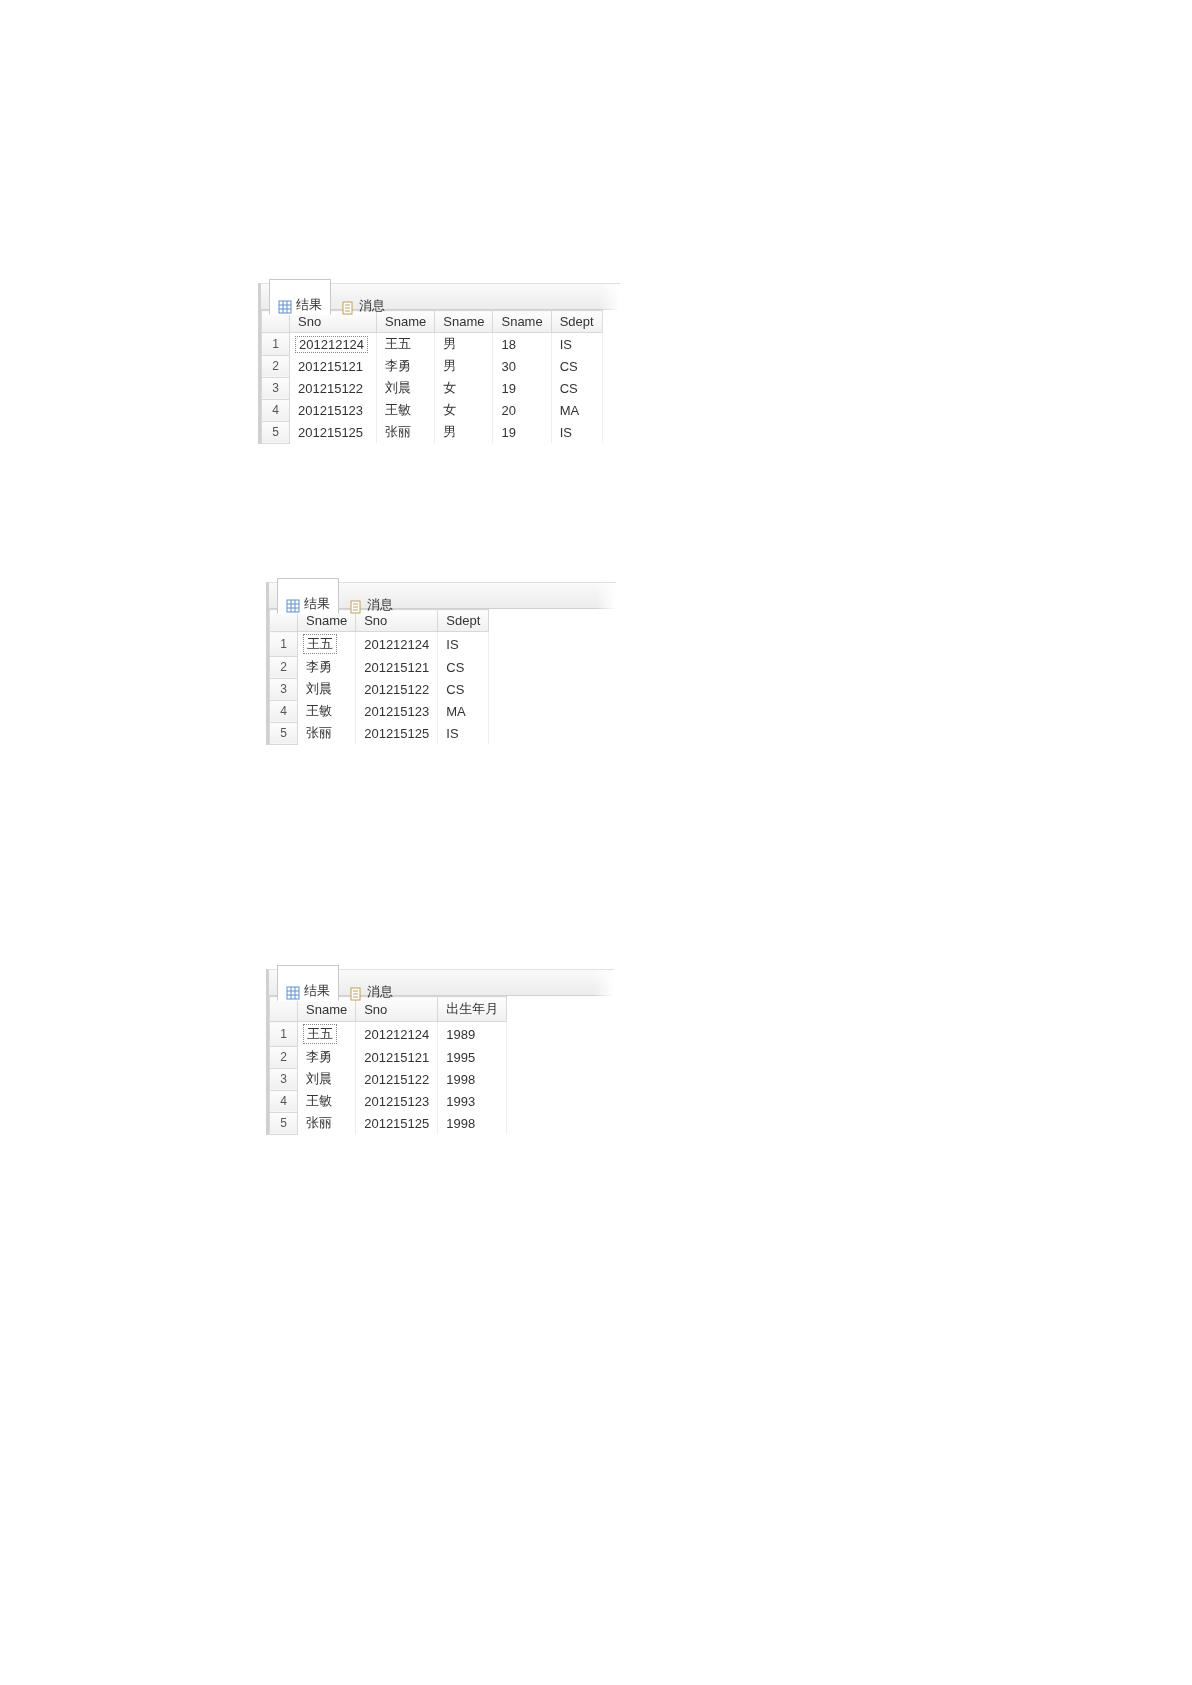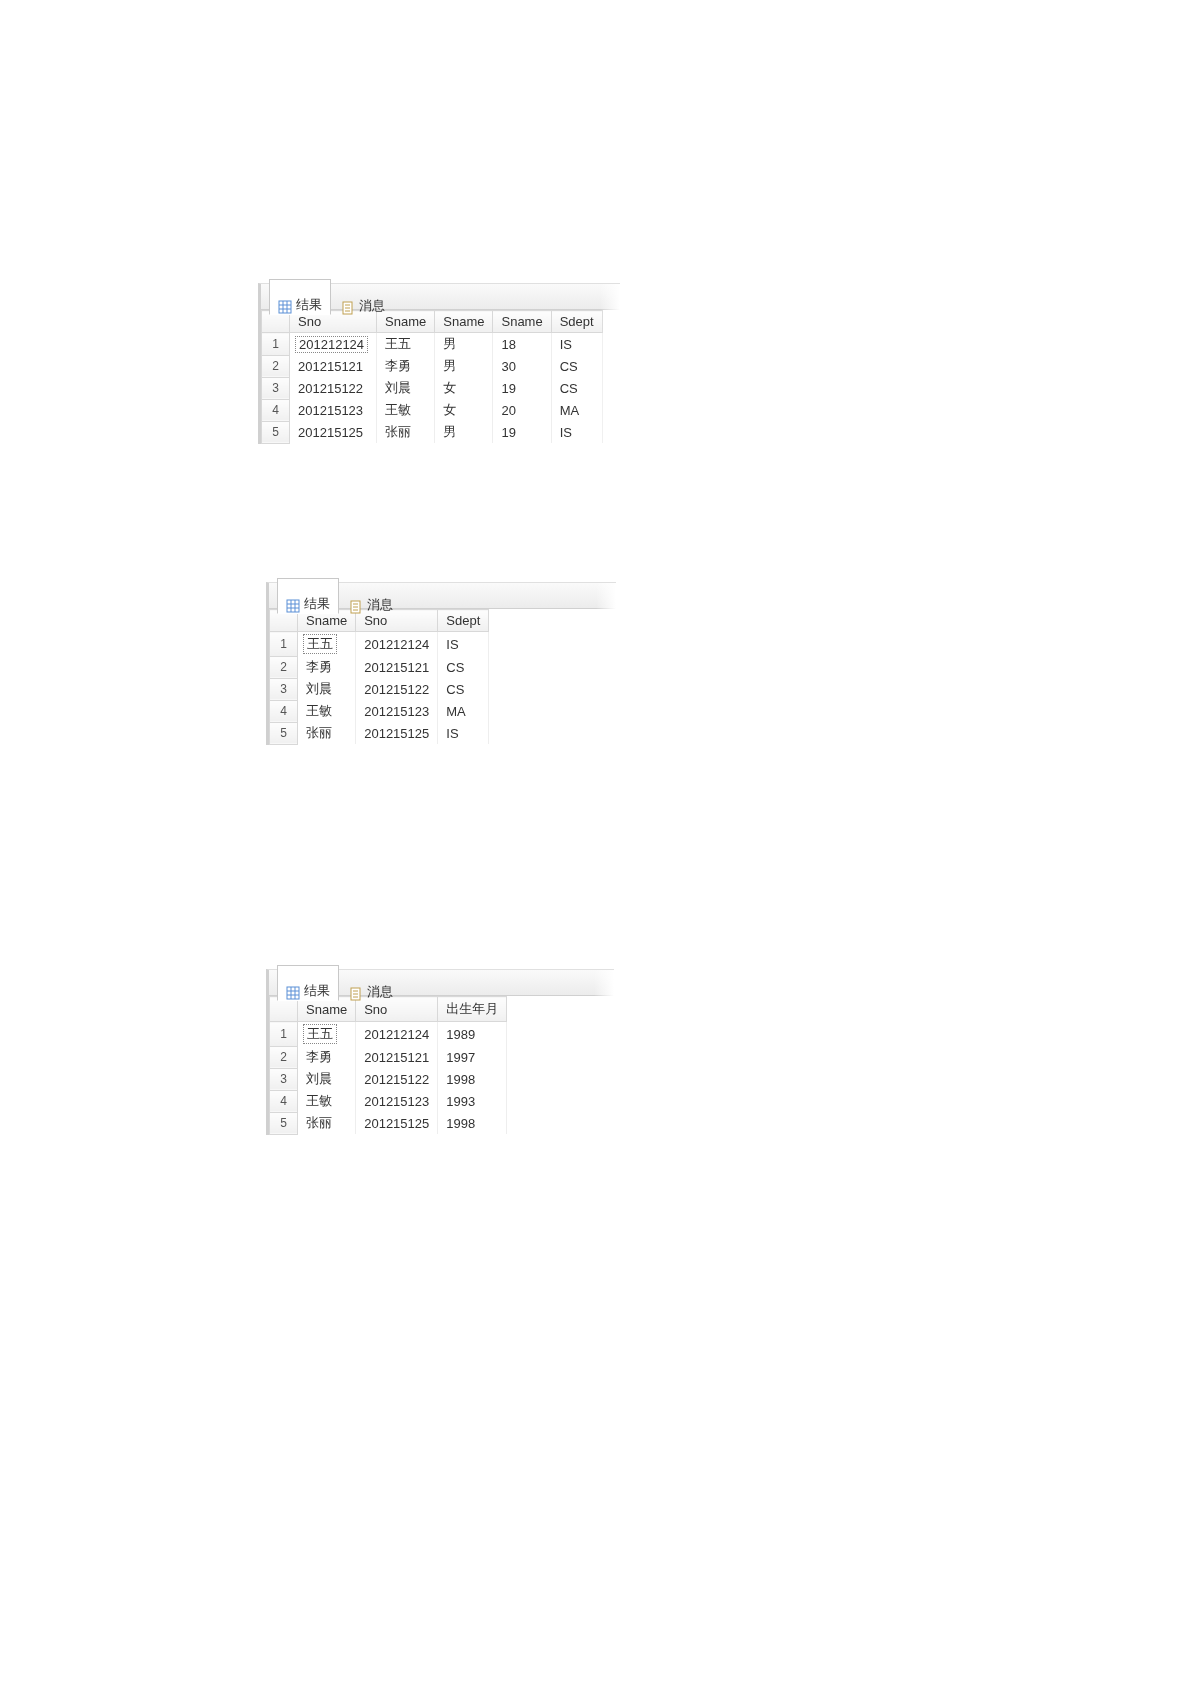--- a/index.html
+++ b/index.html
@@ -316,21 +316,21 @@
         <tr>
           <td class="rownum">1</td>
           <td class="selected-cell"><span class="inner">王五</span></td>
           <td>201212124</td>
           <td>1989</td>
         </tr>
         <tr>
           <td class="rownum">2</td>
           <td>李勇</td>
           <td>201215121</td>
-          <td>1997</td>
+          <td>1995</td>
         </tr>
         <tr>
           <td class="rownum">3</td>
           <td>刘晨</td>
           <td>201215122</td>
           <td>1998</td>
         </tr>
         <tr>
           <td class="rownum">4</td>
           <td>王敏</td>

